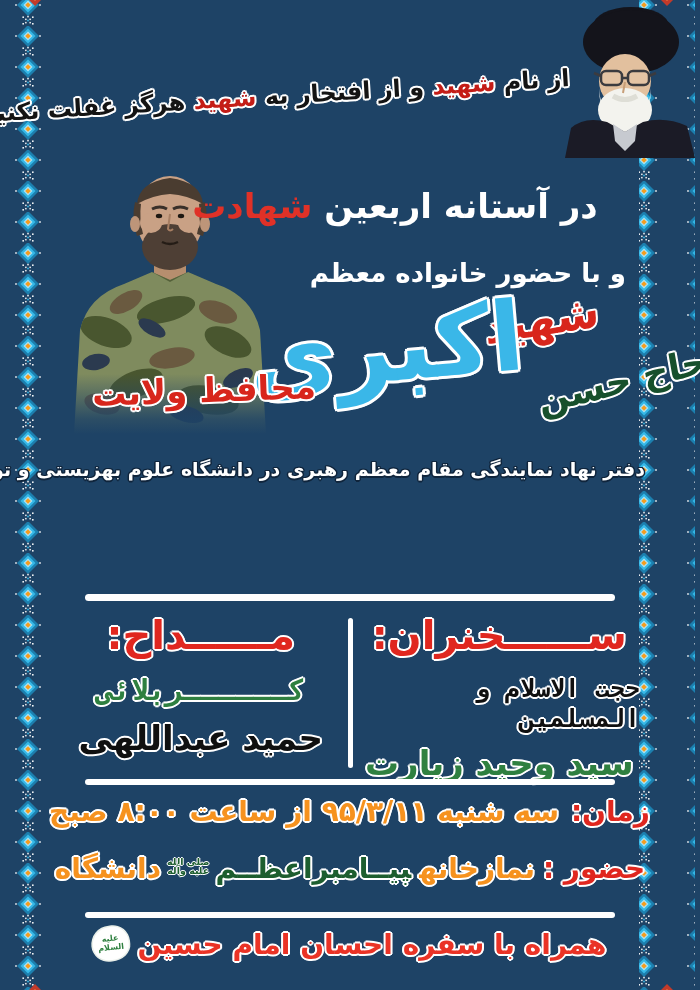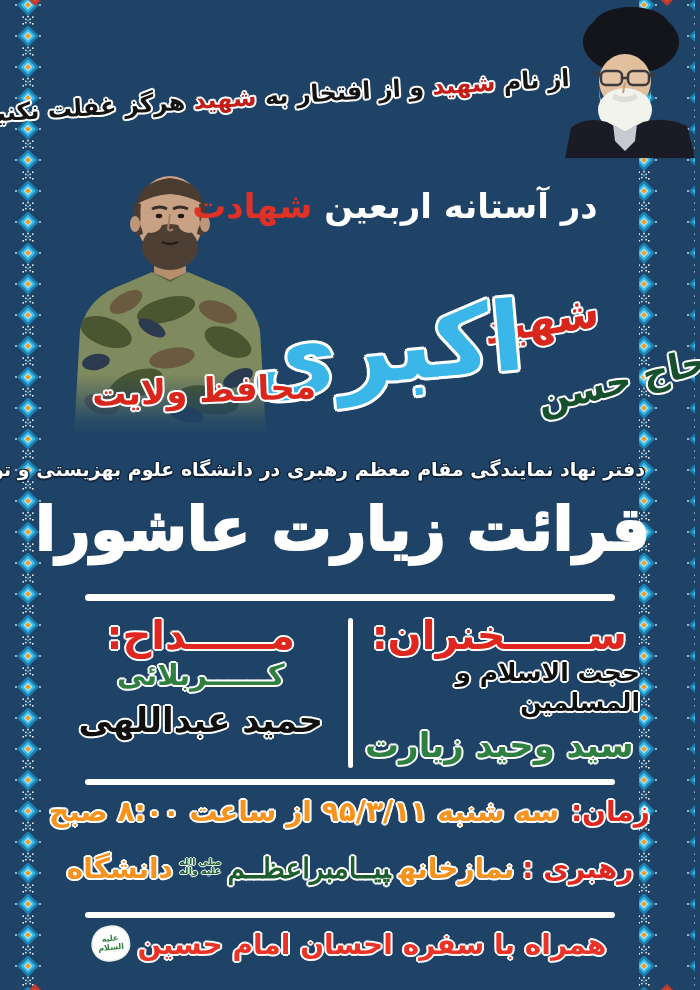--- a/index.html
+++ b/index.html
@@ -82,42 +82,42 @@
   .hr2{top:779px;height:6px;}
   .hr3{top:912px;height:6px;}
 
   .columns{
     top:612px;left:60px;width:580px;height:162px;
     display:flex;flex-direction:row;align-items:stretch;
   }
   .col{flex:1;display:flex;flex-direction:column;align-items:center;justify-content:flex-start;}
   .col-divider{width:5px;background:#ffffff;border-radius:3px;margin:6px 6px;}
   .col-heading{font-size:40px;font-weight:bold;color:#e0271f;line-height:1.15;}
-  .col-honorific{font-size:25px;font-weight:bold;color:#101010;margin-top:0;line-height:1.2;}
+  .col-honorific{font-size:25px;font-weight:bold;color:#101010;margin-top:18px;line-height:1.2;font-family:Liberation Mono, monospace;}
   .col-green{color:#2f8040;}
   .col-name{font-size:34px;font-weight:bold;margin-top:8px;line-height:1.15;}
   .col-name.black{color:#101010;}
   .col-name.green{color:#2f8040;}
   .col-role{font-size:13.5px;font-weight:bold;color:#cdd93a;margin-top:3px;}
   .eulogist-title{font-size:29px;}
 
   .time-row{
     top:795px;left:50px;width:600px;text-align:center;white-space:nowrap;
     font-size:28px;font-weight:bold;
   }
   .time-row .label{color:#e0271f;margin-left:12px;}
   .time-row .value{color:#f6921e;}
 
   .place-row{
     top:852px;left:50px;width:600px;text-align:center;white-space:nowrap;
     font-size:28px;font-weight:bold;
   }
   .place-row .label{color:#e0271f;margin-left:8px;}
   .place-row .venue{color:#f6921e;margin-left:8px;}
-  .place-row .pname{color:#1d5e2f;margin-left:6px;font-family:Liberation Serif, serif;}
+  .place-row .pname{color:#1d5e2f;margin-left:6px;}
   .place-row .suffix{color:#f6921e;margin-right:6px;}
   .salawat{
     display:inline-block;vertical-align:middle;line-height:1;
     font-size:9.5px;font-weight:bold;color:#1d5e2f;text-align:center;
     transform:translateY(-4px);
     text-shadow:1px 0 #fff,-1px 0 #fff,0 1px #fff,0 -1px #fff;
   }
 
   .footer-row{
     top:928px;left:60px;width:580px;text-align:center;white-space:nowrap;
@@ -254,29 +254,29 @@
   </div>
 
   <div class="abs layer-text top-quote ow">
     <span>از نام </span><span class="red">شهید</span><span> و از افتخار به </span><span class="red">شهید</span><span> هرگز غفلت نکنید.</span>
   </div>
 
   <div class="abs layer-text occasion">
     <span>در آستانه اربعین </span><span class="red">شهادت</span>
   </div>
 
+  <div class="abs layer-text family-line">و با حضور خانواده معظم</div>
 
   <div class="abs layer-text shahid-label ow">شهید</div>
   <div class="abs layer-text martyr-last ow3">اکبری</div>
   <div class="abs layer-text martyr-first ow">حاج حسن</div>
   <div class="abs layer-text martyr-epithet ow">محافظ ولایت</div>
 
   <div class="abs layer-text organizer od">دفتر نهاد نمایندگی مقام معظم رهبری در دانشگاه علوم بهزیستی و توانبخشی برگزار می کند؛</div>
 
-  <div class="abs layer-text event-title">قرائت زیارت عاشورا</div>
 
   <div class="abs layer-text hr hr1"></div>
 
   <div class="abs layer-text columns">
     <div class="col">
       <div class="col-heading ow">ســــــخنران:</div>
       <div class="col-honorific ow">حجت الاسلام و المسلمین</div>
       <div class="col-name green ow">سید وحید زیارت</div>
     </div>
     <div class="col-divider"></div>
@@ -287,21 +287,21 @@
     </div>
   </div>
 
   <div class="abs layer-text hr hr2"></div>
 
   <div class="abs layer-text time-row ow">
     <span class="label">زمان:</span><span class="value">سه شنبه ۹۵/۳/۱۱ از ساعت ۸:۰۰ صبح</span>
   </div>
 
   <div class="abs layer-text place-row ow">
-    <span class="label">رهبری :</span><span class="venue">نمازخانه</span><span class="pname">پیــامبراعظــم</span><span class="salawat"><span>صلی الله</span><br><span>علیه وآله</span></span><span class="suffix">دانشگاه</span>
+    <span class="label">حضور :</span><span class="venue">نمازخانه</span><span class="pname">پیــامبراعظــم</span><span class="salawat"><span>صلی الله</span><br><span>علیه وآله</span></span><span class="suffix">دانشگاه</span>
   </div>
 
   <div class="abs layer-text hr hr3"></div>
 
   <div class="abs layer-text footer-row ow">
     <span>همراه با سفره احسان امام حسین</span><span class="seal">
         <span>علیه السلام</span>
       </span>
   </div>
 

